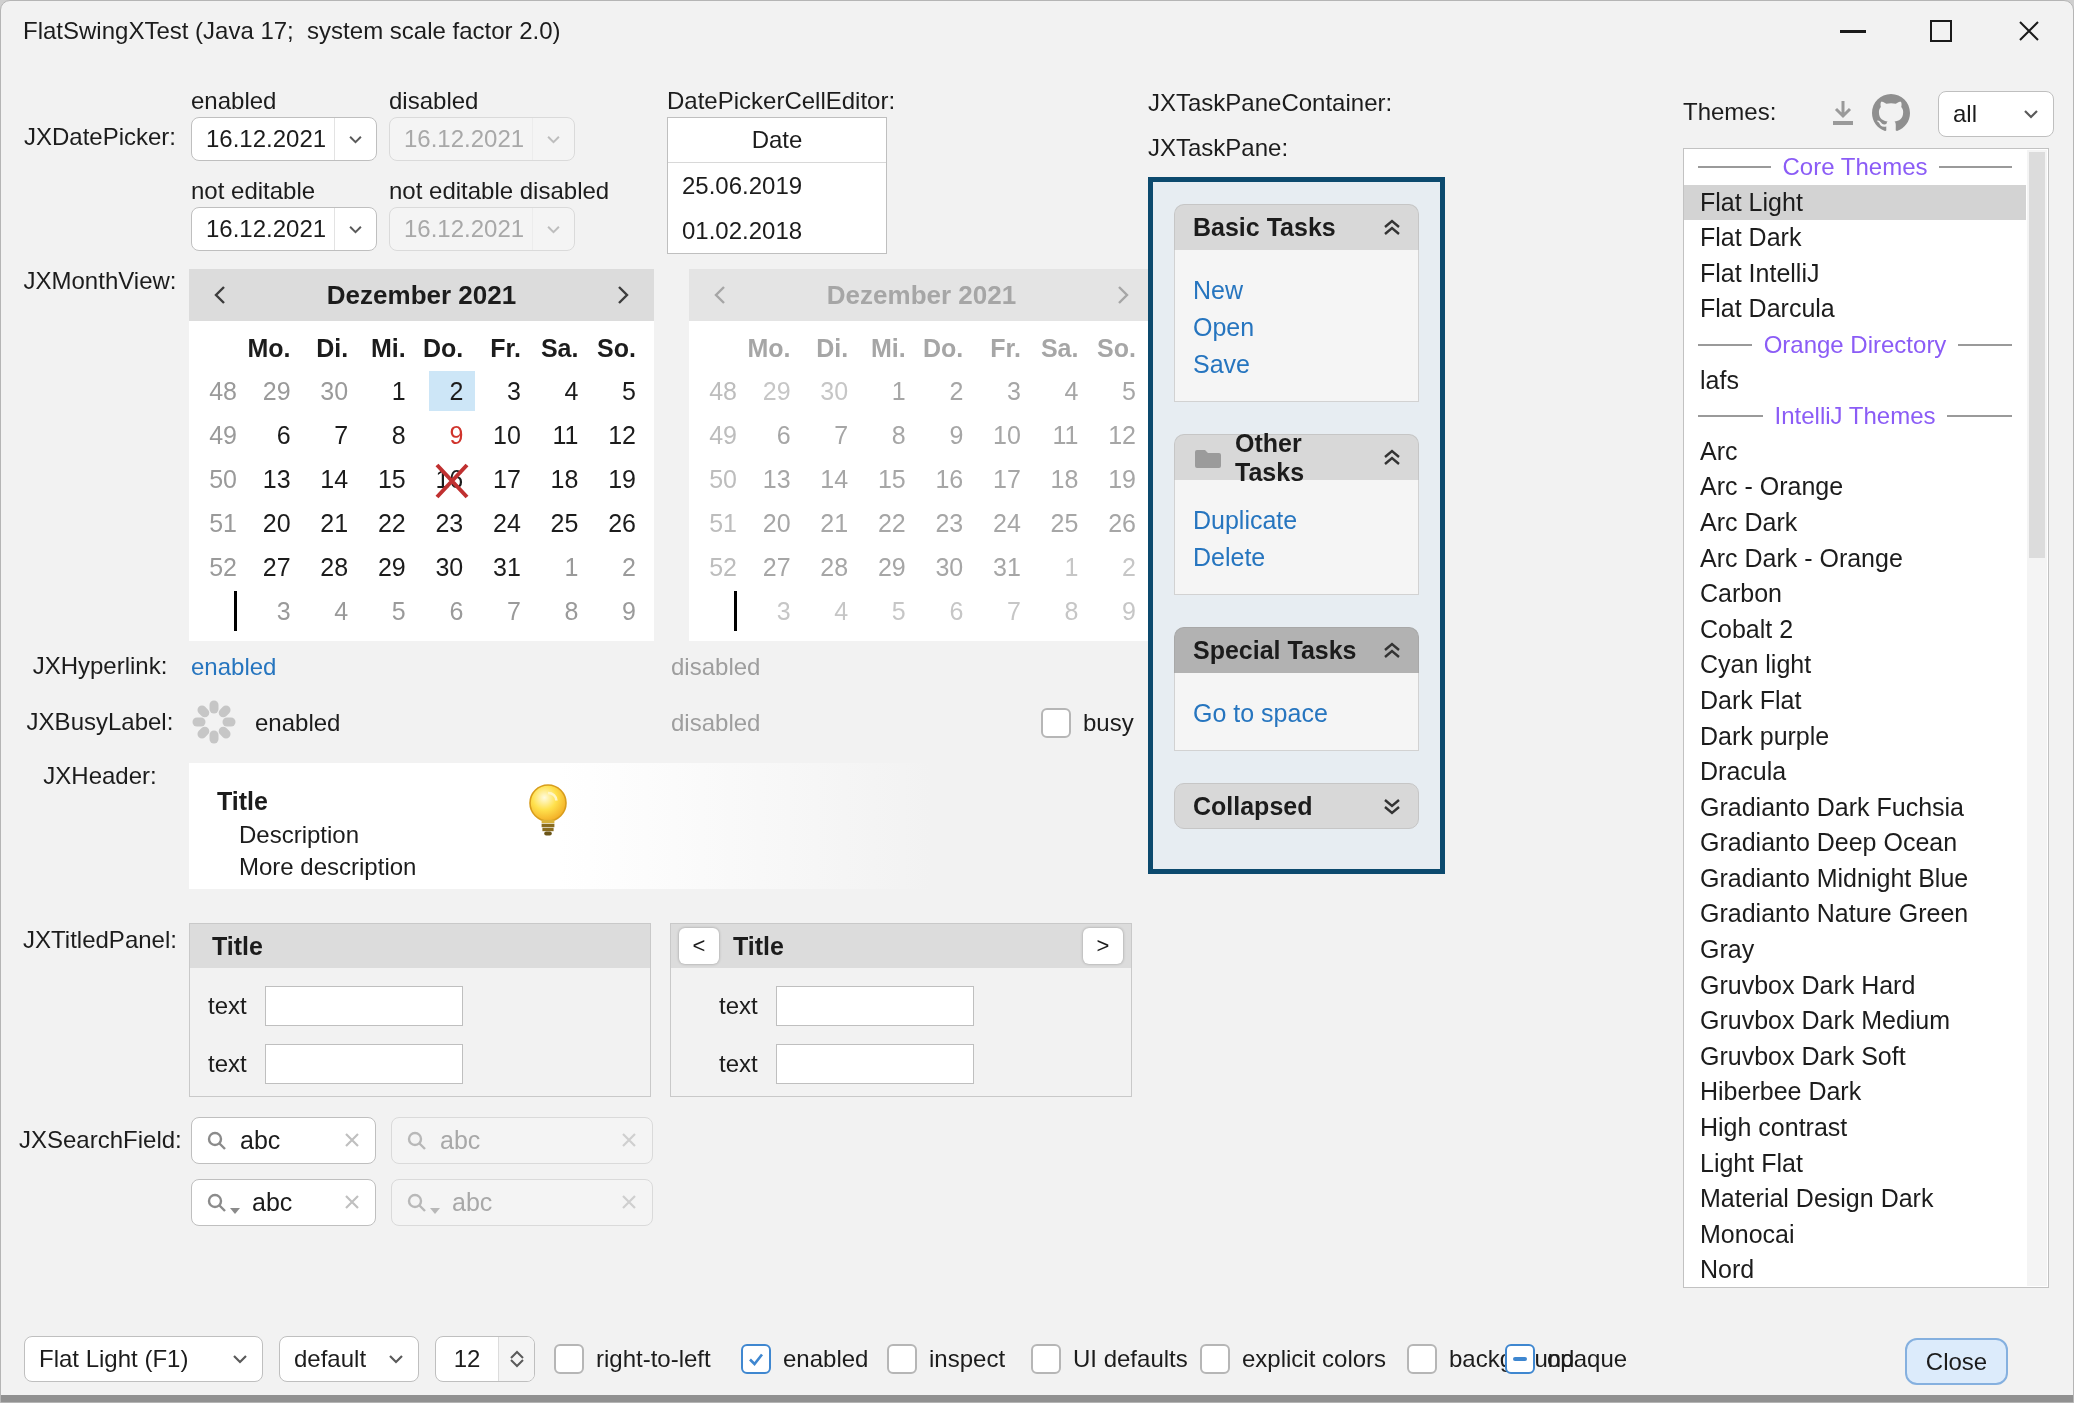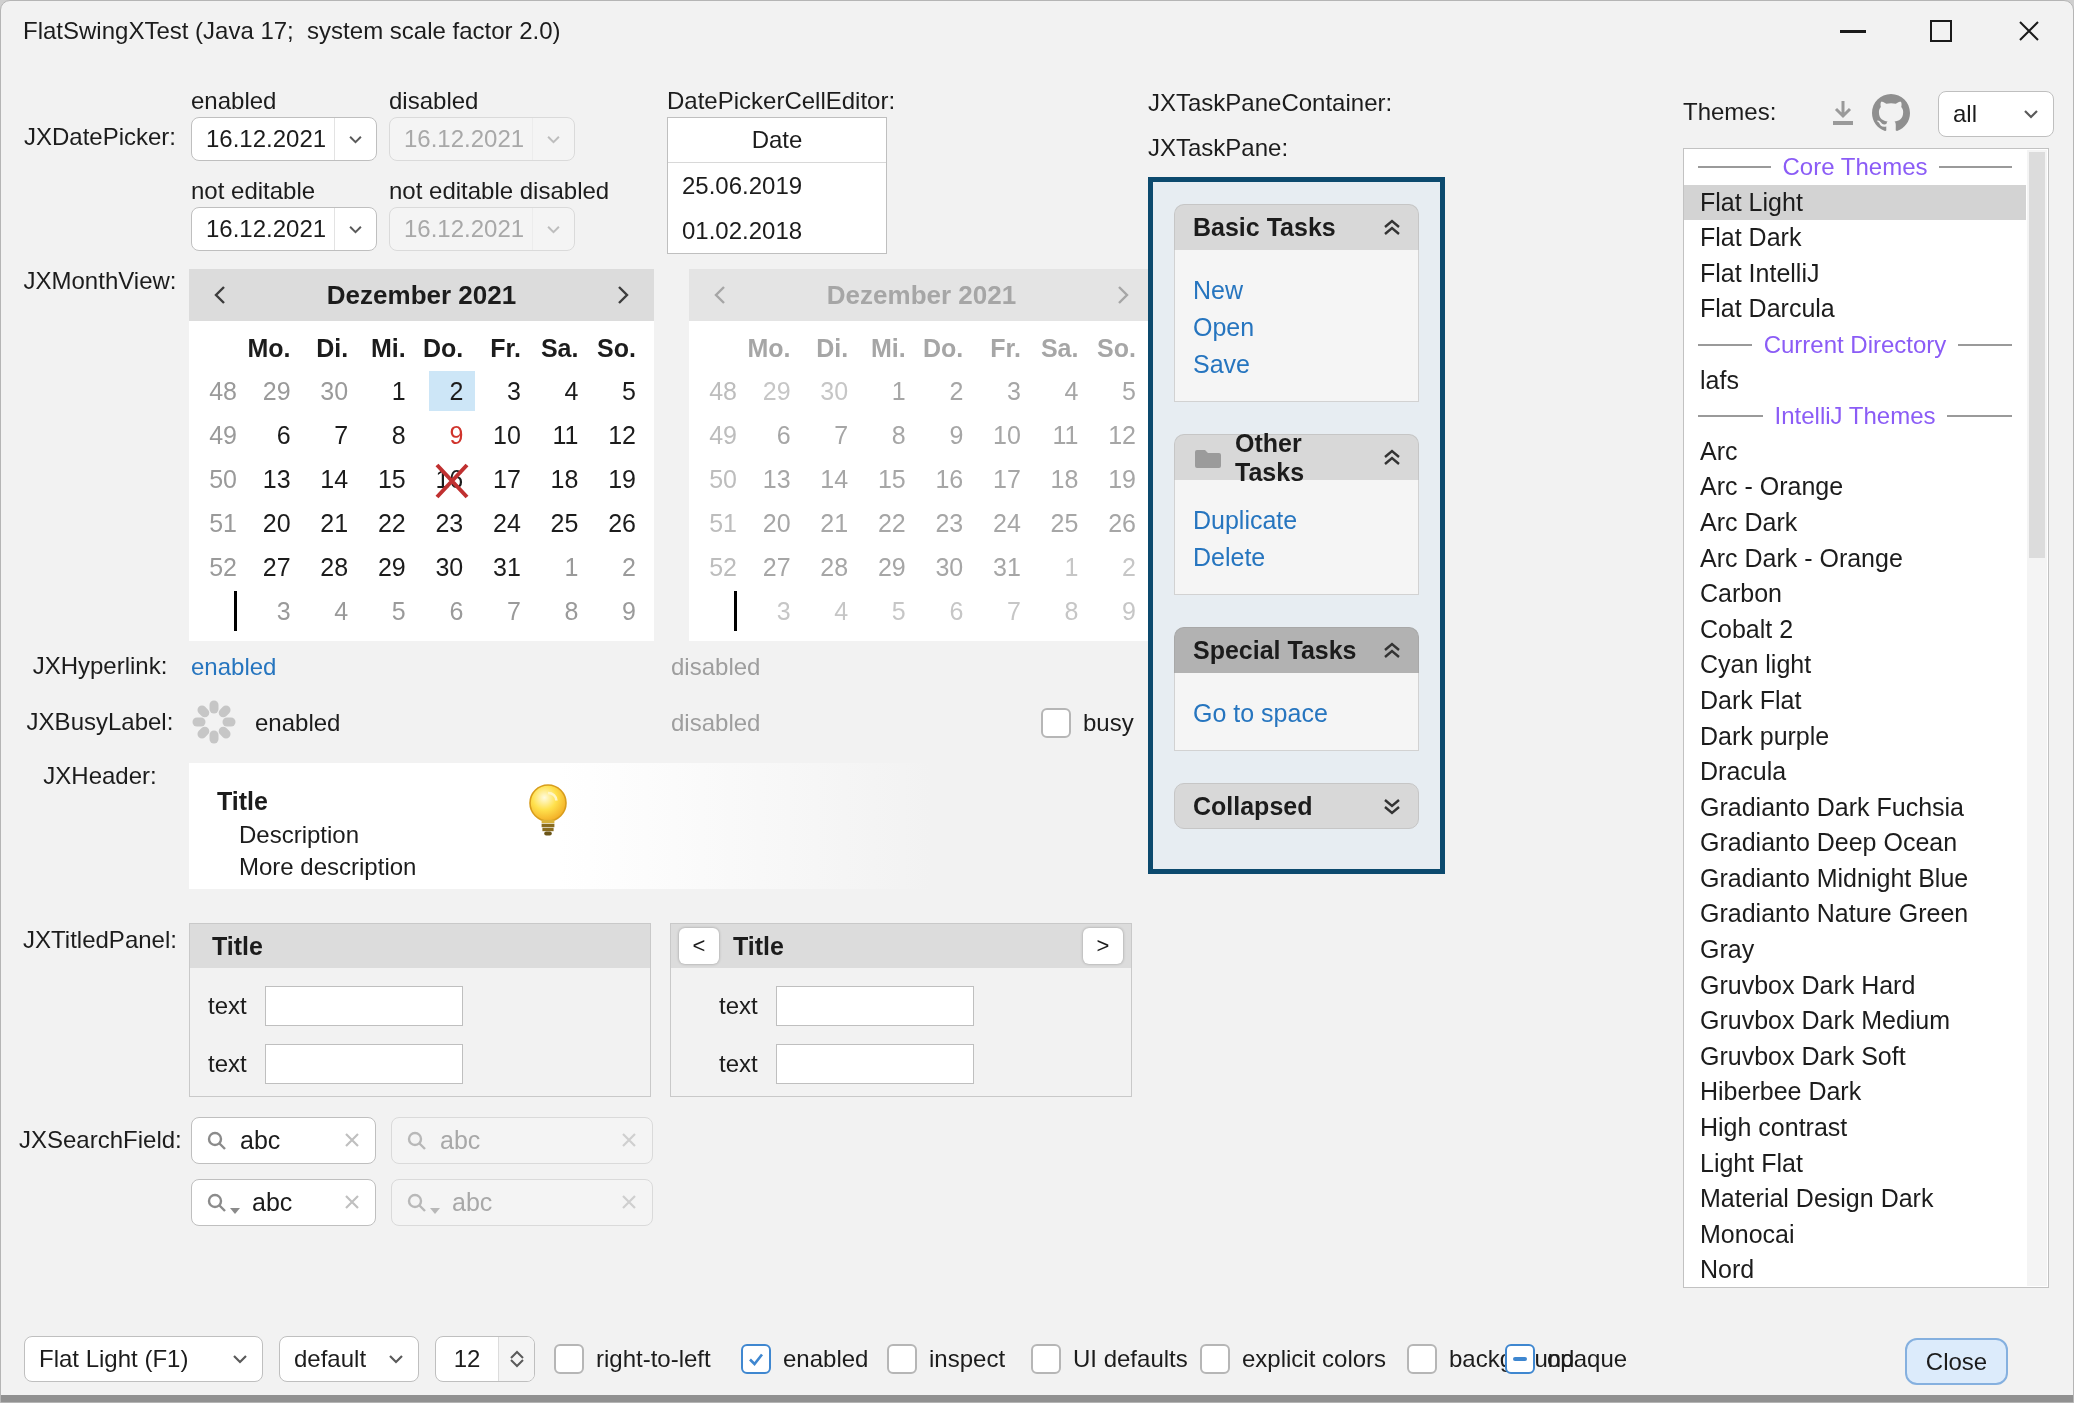--- a/index.html
+++ b/index.html
@@ -804,21 +804,21 @@
         <span class="line"></span>
         <span>Core Themes</span>
         <span class="line"></span>
       </div>
       <div class="trow sel">Flat Light</div>
       <div class="trow">Flat Dark</div>
       <div class="trow">Flat IntelliJ</div>
       <div class="trow">Flat Darcula</div>
       <div class="tsep">
         <span class="line"></span>
-        <span>Current Directory</span>
+        <span>Orange Directory</span>
         <span class="line"></span>
       </div>
       <div class="trow">lafs</div>
       <div class="tsep">
         <span class="line"></span>
         <span>IntelliJ Themes</span>
         <span class="line"></span>
       </div>
       <div class="trow">Arc</div>
       <div class="trow">Arc - Orange</div>

